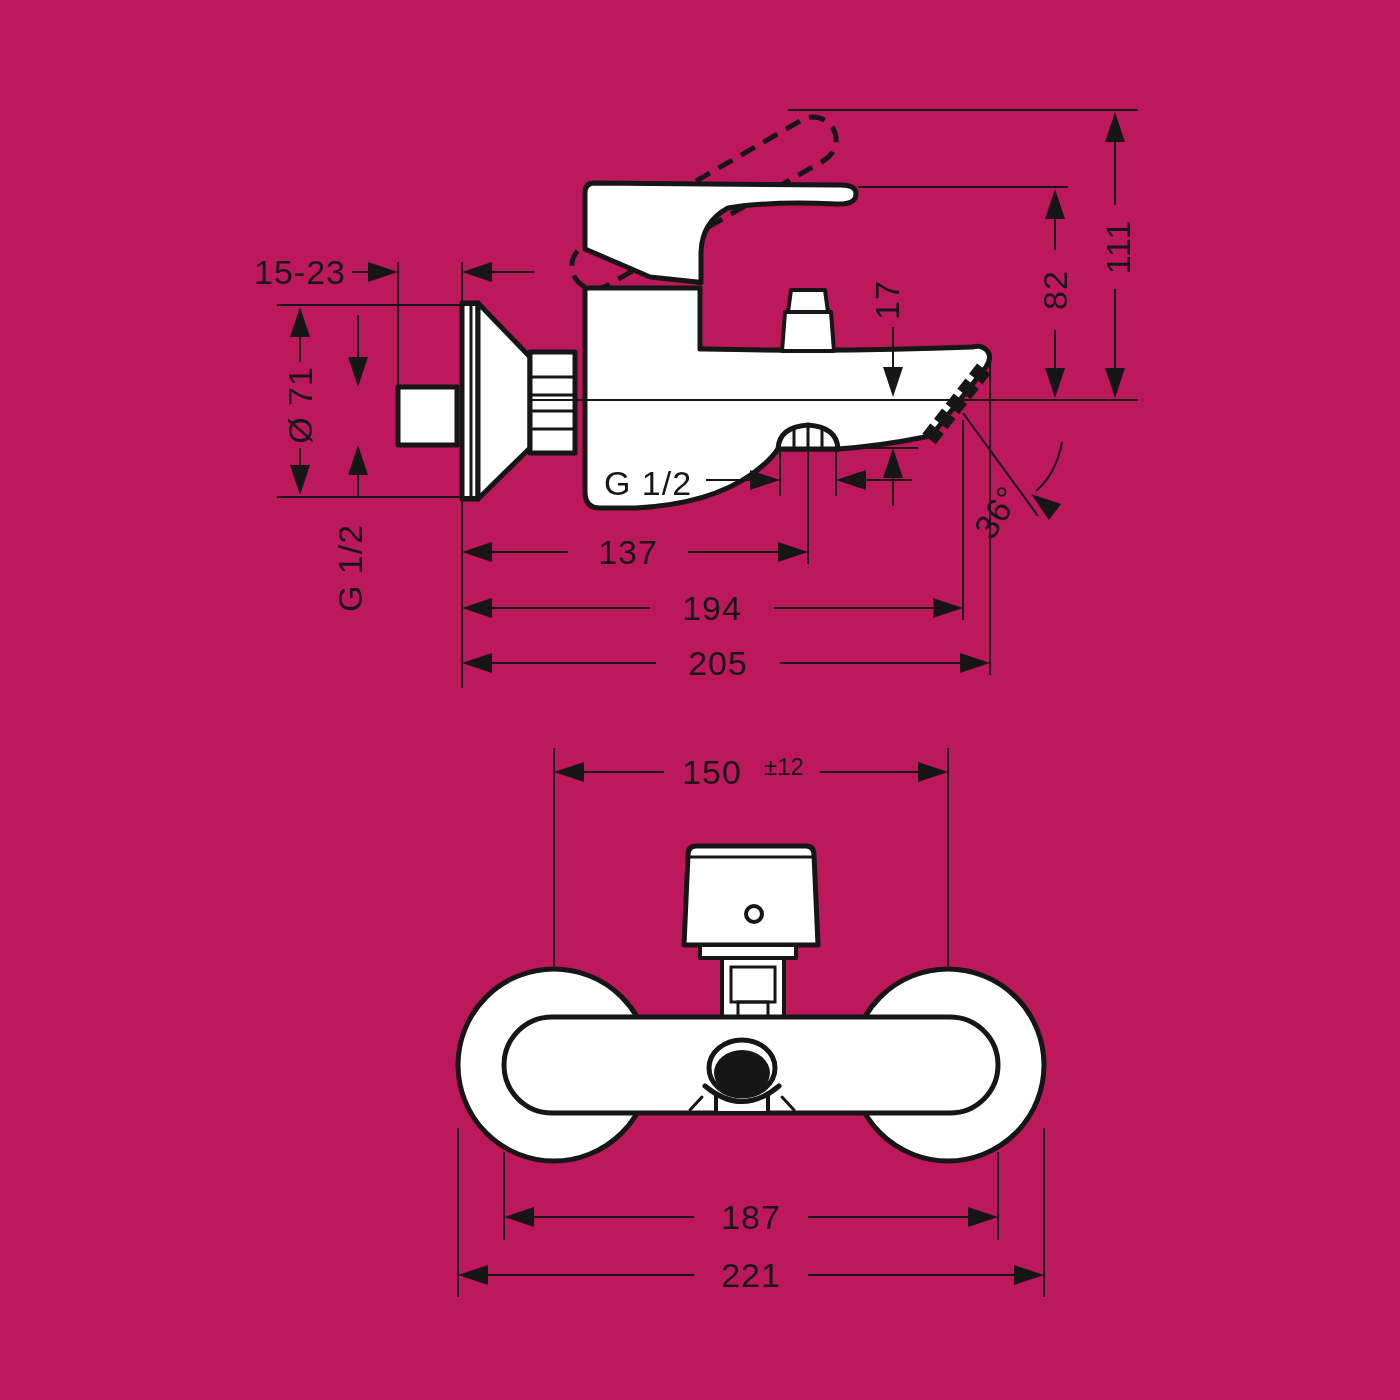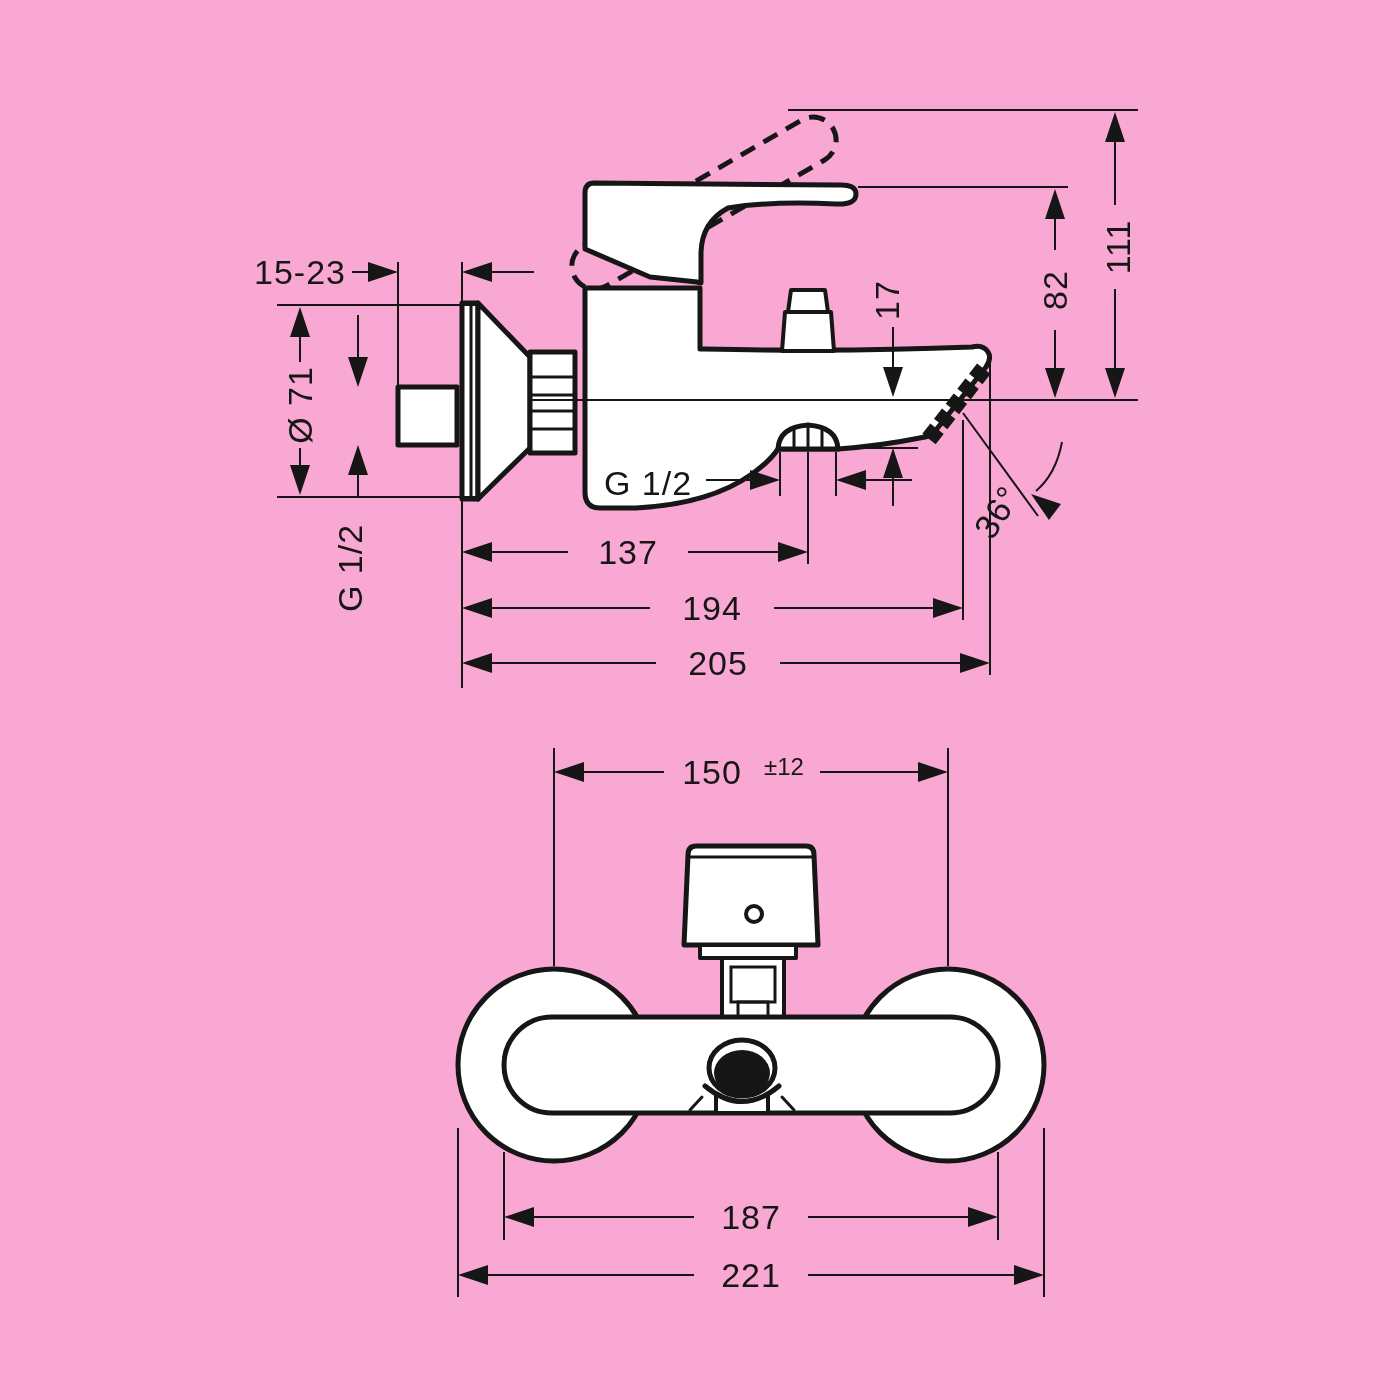--- a/index.html
+++ b/index.html
@@ -1,16 +1,16 @@
 <!DOCTYPE html>
 <html><head>
 <meta charset="utf-8">
 <style>
   html,body{margin:0;padding:0;background:#ffffff;}
-  .page{position:relative;width:1400px;height:1400px;background:#f9a8d4;overflow:hidden;}
+  .page{position:relative;width:1400px;height:1400px;background:#be185d;overflow:hidden;}
   svg{position:absolute;left:0;top:0;}
   text{font-family:"Liberation Sans","DejaVu Sans",sans-serif;fill:#161616;}
   .dim-text{font-size:34px;letter-spacing:1px;}
   .dim-text-small{font-size:24px;}
   .outline{fill:#ffffff;stroke:#161616;stroke-width:5;stroke-linejoin:round;stroke-linecap:round;}
   .outline-thin{fill:#ffffff;stroke:#161616;stroke-width:4;stroke-linejoin:round;}
   .detail{fill:none;stroke:#161616;stroke-width:3;stroke-linecap:round;}
   .dimline{fill:none;stroke:#161616;stroke-width:2;stroke-linecap:butt;}
   .refline{fill:none;stroke:#161616;stroke-width:2;}
   .arrow{fill:#161616;stroke:none;}

